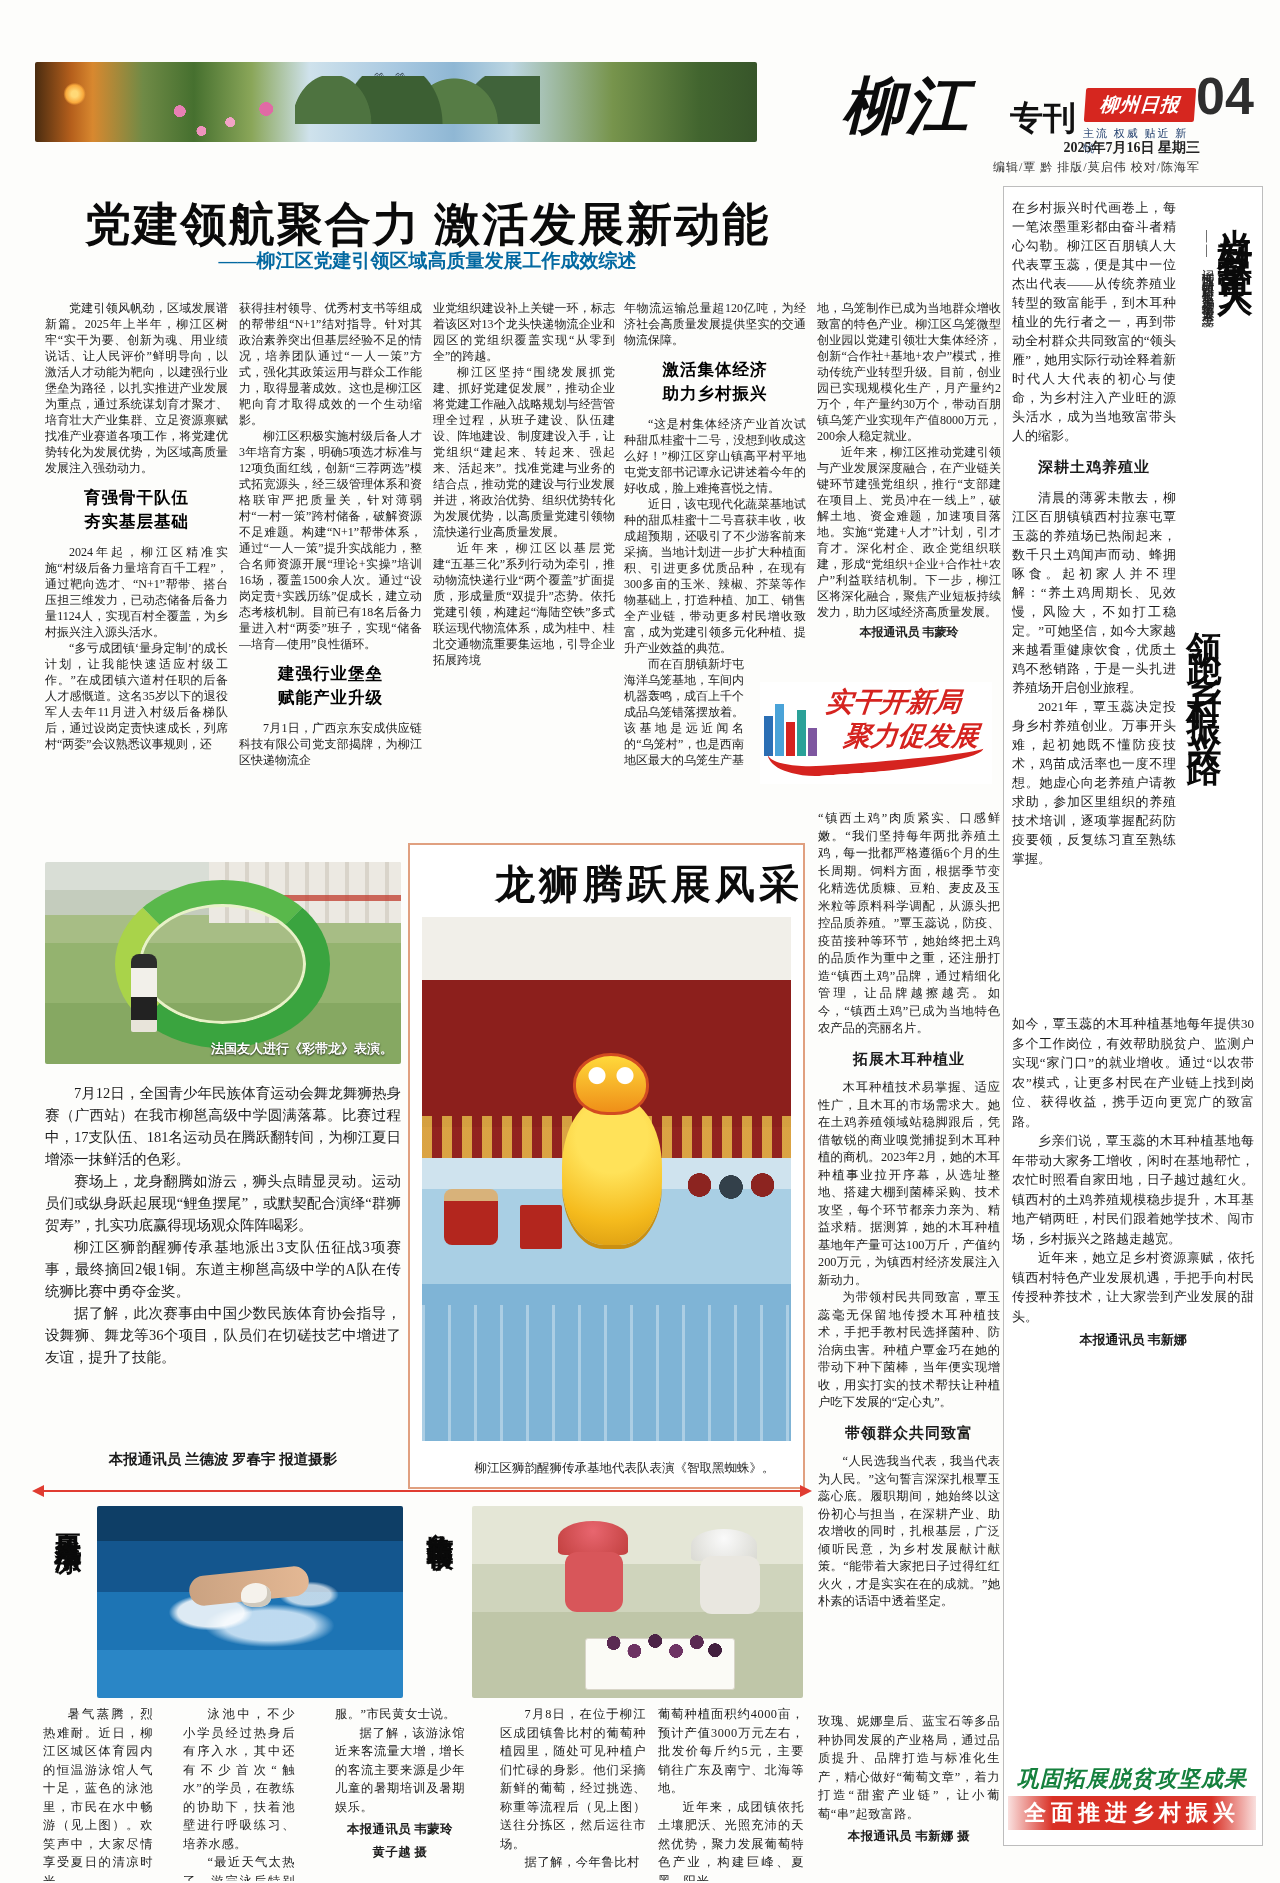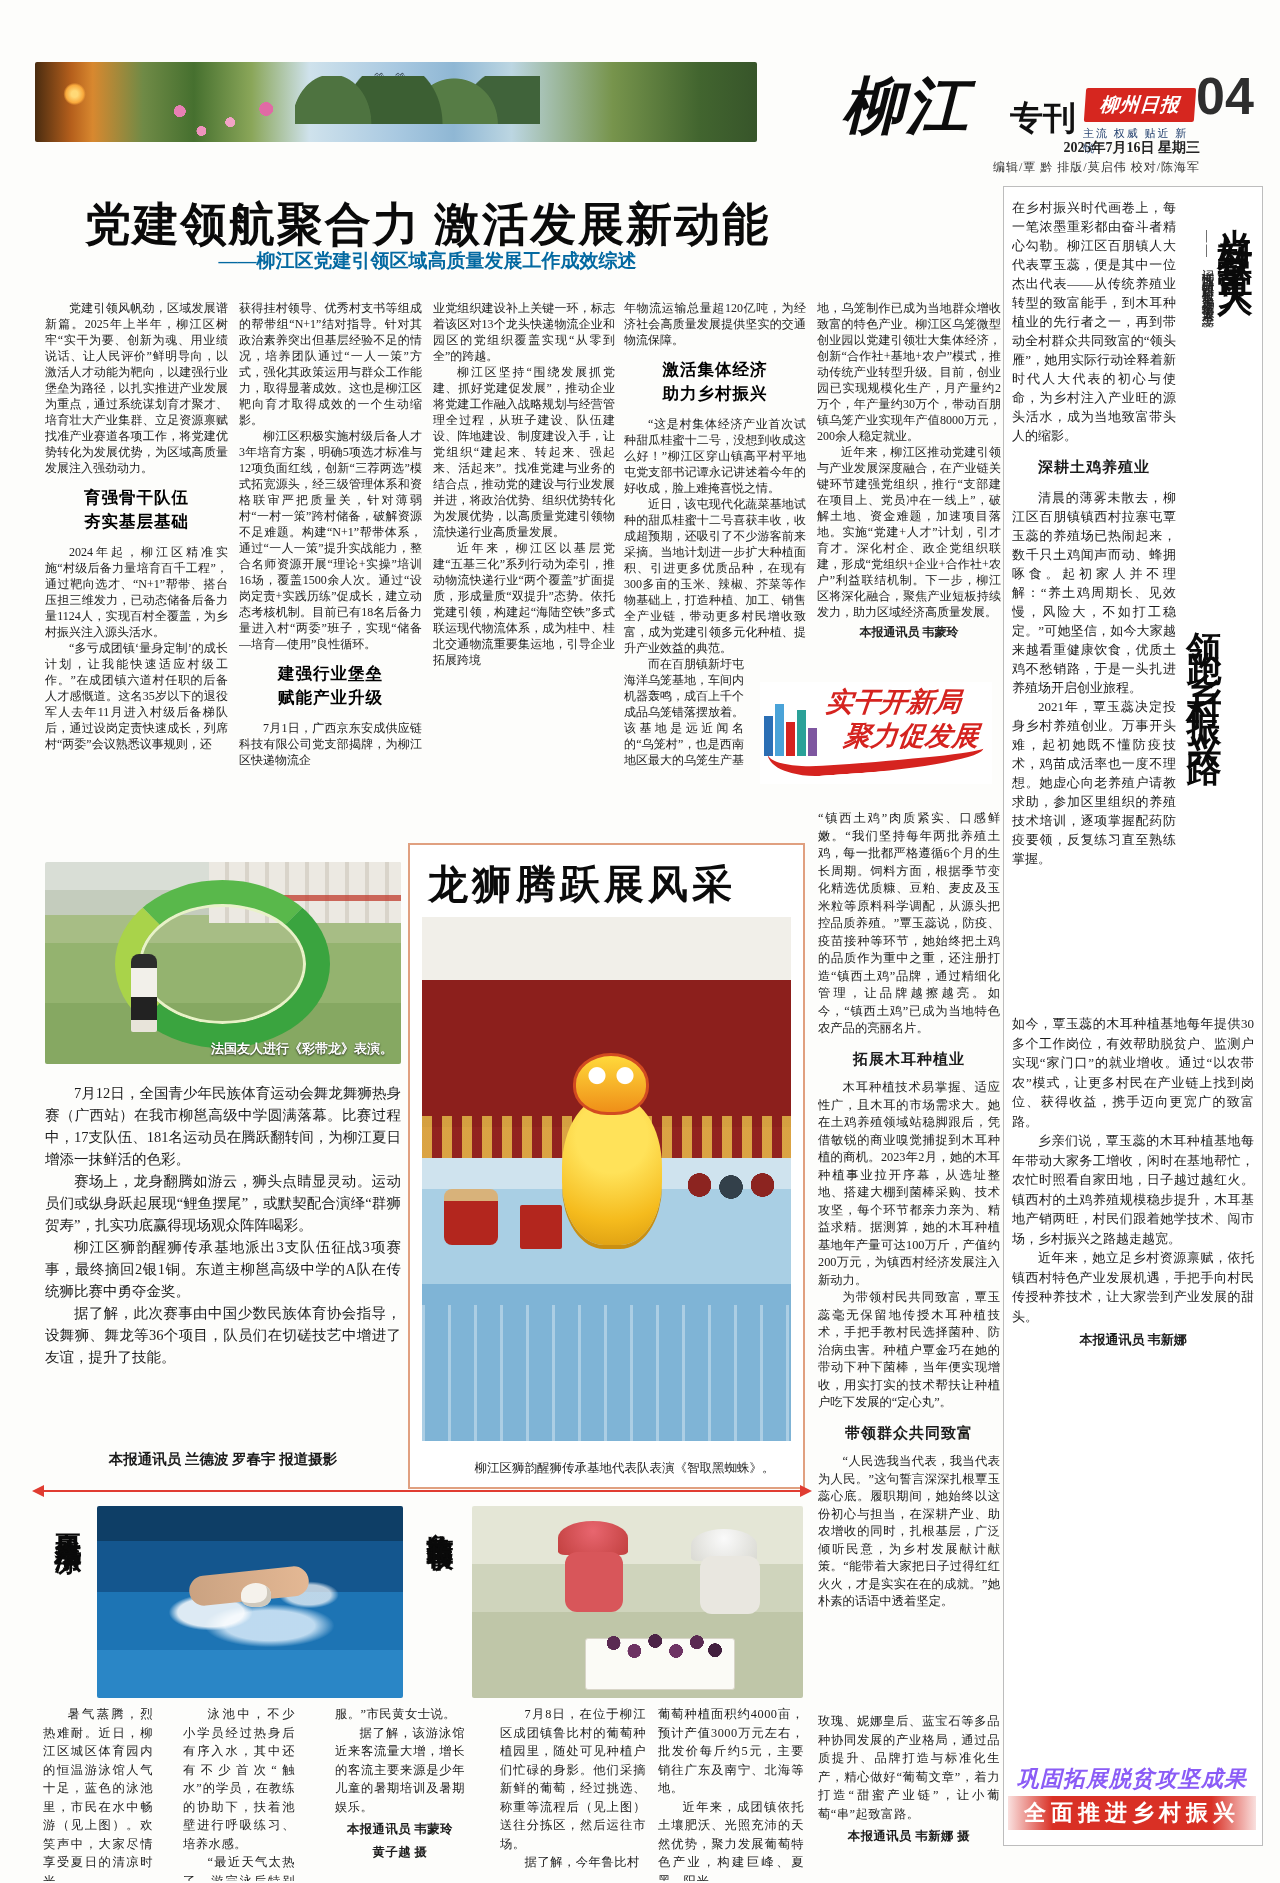--- a/index.html
+++ b/index.html
@@ -73,22 +73,22 @@
   .dragon-photo .bldg{position:absolute;left:46%;top:0;width:54%;height:30%;
     background:repeating-linear-gradient(90deg,#ece9e2 0 16px,#d9d4ca 16px 20px);}
   .dragon-photo .bldg:after{content:"";position:absolute;left:0;top:55%;width:100%;height:6px;background:#c0392b;opacity:.75;}
   .dragon-photo .ring{position:absolute;left:70px;top:18px;width:215px;height:168px;border-radius:50%;
     border:24px solid #3aa43f;border-top-color:#59b84b;border-left-color:#a9d34a;box-shadow:inset 0 0 0 3px #e8f2c8;}
   .dragon-photo .person{position:absolute;left:86px;top:92px;width:26px;height:78px;
     background:linear-gradient(180deg,#2c2c2c 0 18%,#f2f0ea 18% 55%,#222 55% 85%,#e8e4da 85%);border-radius:8px 8px 2px 2px;}
   .photo-cap-left{position:absolute;right:8px;bottom:6px;color:#fff;font-size:13px;font-weight:700;
     text-shadow:0 1px 2px rgba(0,0,0,.8);}
   .lion-box{left:408px;top:843px;width:397px;height:646px;border:2px solid #e0a080;background:#fff;}
-  .lion-headline{position:absolute;left:0;top:12px;width:100%;text-align:left;font-size:40px;font-weight:900;
-    letter-spacing:4px;color:#0b0b0b;font-family:"Liberation Serif",serif;margin-left:18px;}
+  .lion-headline{position:absolute;left:0;top:12px;width:100%;text-align:right;font-size:40px;font-weight:900;
+    letter-spacing:4px;color:#0b0b0b;font-family:"Liberation Serif",serif;}
   .lion-photo{position:absolute;left:12px;top:72px;width:369px;height:524px;overflow:hidden;
     background:linear-gradient(180deg,#f1efe9 0 12%,#8c1f1c 12% 40%,#a8322b 40% 46%,#cfe3ee 46% 52%,#a9cfe4 52% 70%,#7fb4d6 70% 100%);}
   .lion-photo .fringe{position:absolute;left:0;top:38%;width:100%;height:8%;
     background:repeating-linear-gradient(90deg,#e7c04a 0 10px,#8c1f1c 10px 20px);opacity:.8;}
   .lion-photo .lionbody{position:absolute;left:38%;top:34%;width:100px;height:150px;border-radius:48% 48% 42% 42%;
     background:radial-gradient(circle at 50% 28%,#ffe259 0 30%,#f5bb1d 70%,#d99a10);box-shadow:0 4px 0 #c98f12;}
   .lion-photo .lionhead{position:absolute;left:41%;top:26%;width:76px;height:62px;border-radius:50% 50% 45% 45%;
     background:radial-gradient(circle at 30% 35%,#fff 8px,transparent 9px),
                radial-gradient(circle at 70% 35%,#fff 8px,transparent 9px),
                linear-gradient(180deg,#ffd93b,#ef8f18);border:3px solid #d24b20;}
@@ -151,21 +151,21 @@
   .leader-colRW{left:1012px;top:1014px;width:242px;height:724px;overflow:hidden;font-size:13px;line-height:19.5px;text-align:justify;}
   .leader-sub{font-weight:700;text-align:center;font-size:15px;margin:12px 0;letter-spacing:1px;
     font-family:"Liberation Sans",sans-serif;}
   .leader-strip{left:1180px;top:196px;width:80px;height:812px;}
   .lt-big{position:absolute;writing-mode:vertical-rl;font-weight:900;color:#0a0a0a;
     font-family:"Liberation Sans",sans-serif;}
   .lt-top{right:2px;top:4px;font-size:35px;letter-spacing:9px;}
   .lt-kick{position:absolute;right:44px;top:34px;writing-mode:vertical-rl;font-size:12.5px;letter-spacing:2px;color:#222;}
   .lt-bottom{left:0px;top:408px;font-size:35px;letter-spacing:20px;}
   .leader-banner1{left:1010px;top:1764px;width:244px;text-align:center;font-size:22px;font-weight:900;
-    font-style:italic;color:#8b5cf6;letter-spacing:1px;font-family:"Liberation Serif",serif;}
+    font-style:italic;color:#15803d;letter-spacing:1px;font-family:"Liberation Serif",serif;}
   .leader-banner2{left:1008px;top:1796px;width:248px;height:34px;line-height:34px;text-align:center;
     color:#fff;font-size:22px;font-weight:900;letter-spacing:5px;font-family:"Liberation Sans",sans-serif;
     background:linear-gradient(90deg,rgba(217,48,37,.15),#d93025 18%,#d93025 82%,rgba(217,48,37,.15));}
 </style>
 </head>
 <body>
 
 <div class="page" data-name="newspaper-page">
 
   <div class="abs banner-photo" data-name="header-collage-photo">

